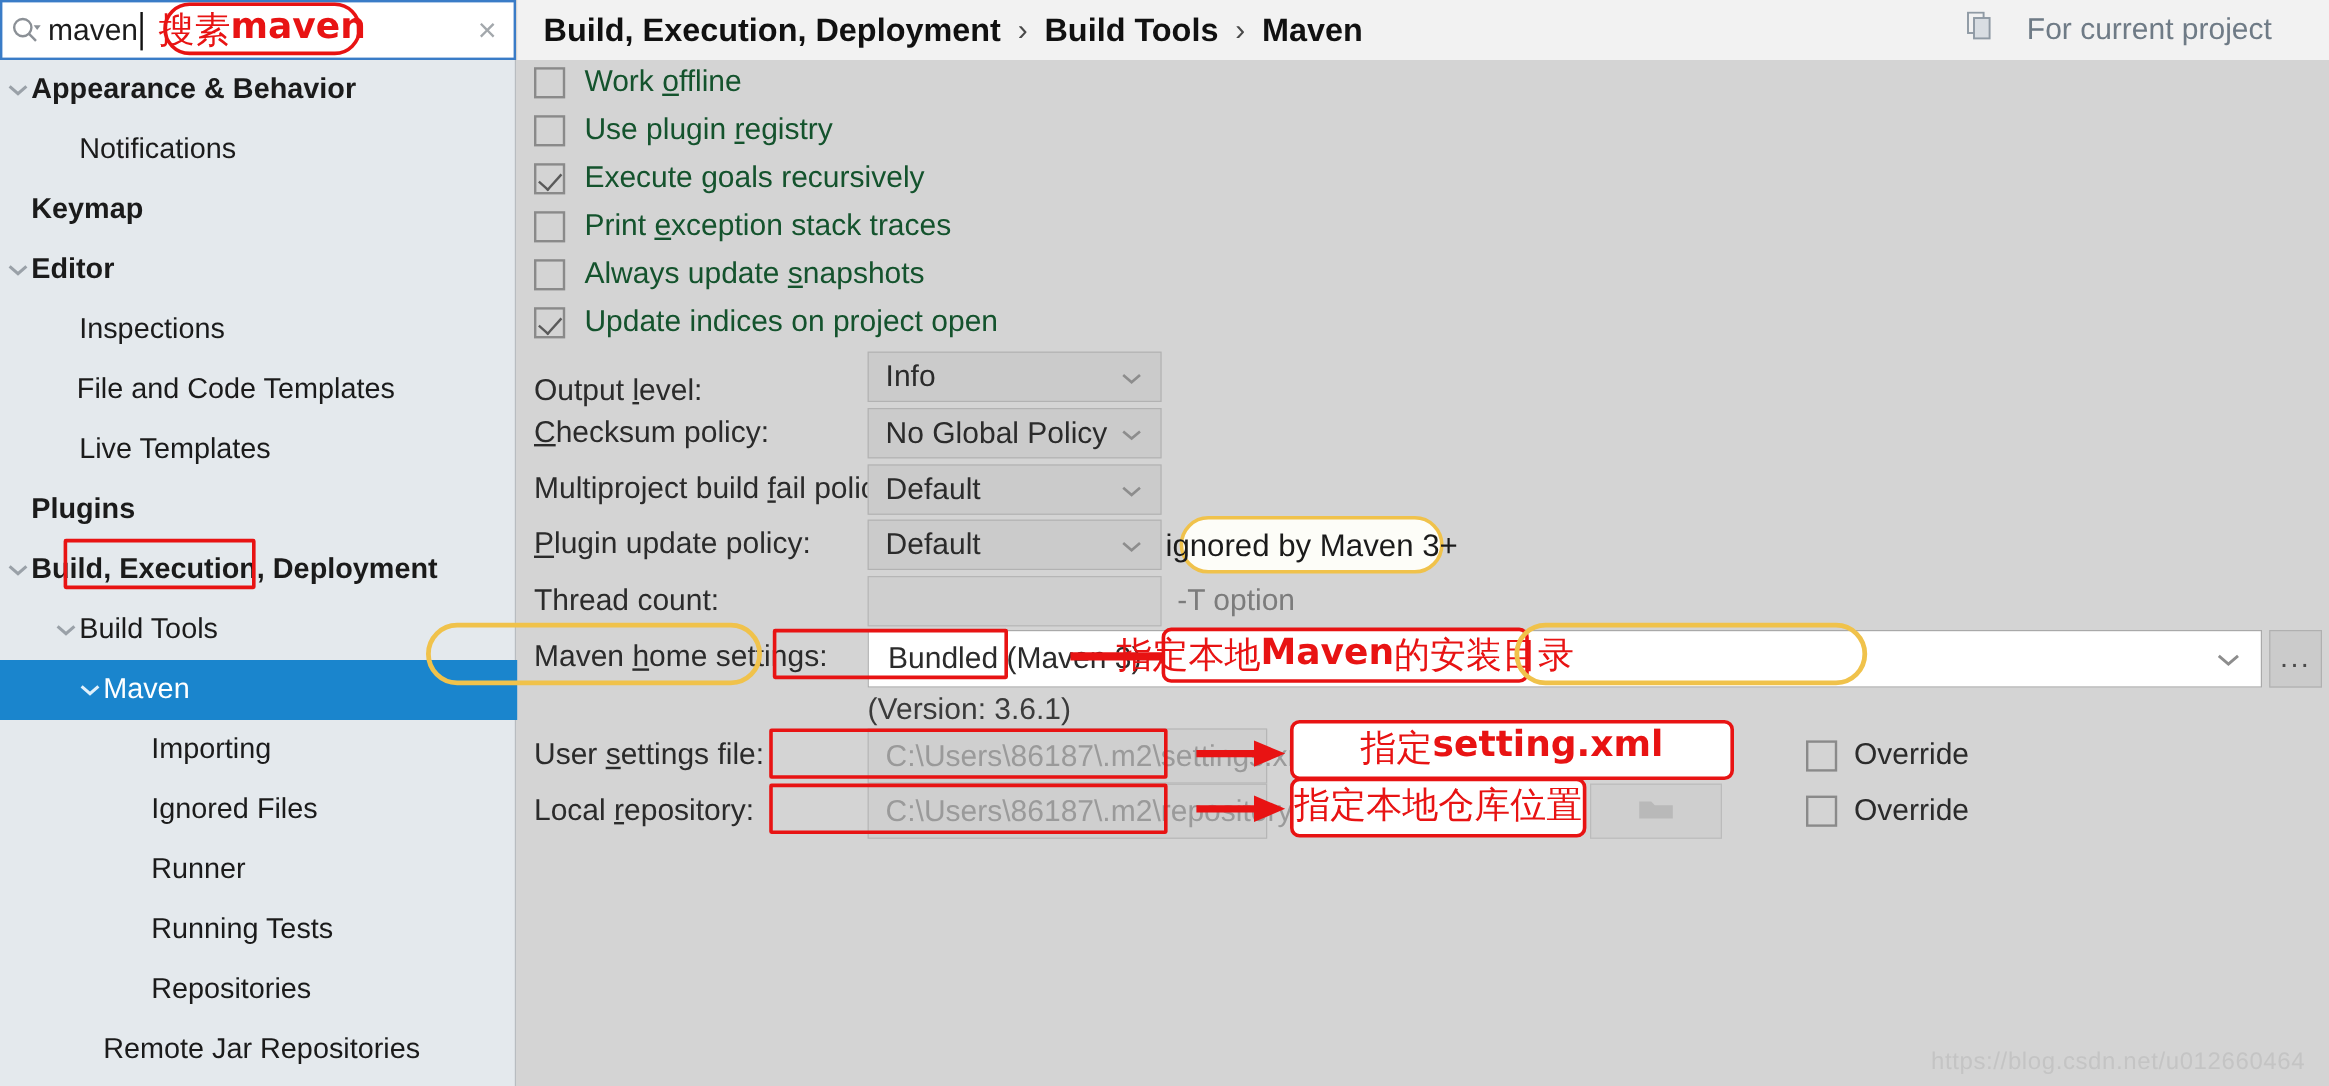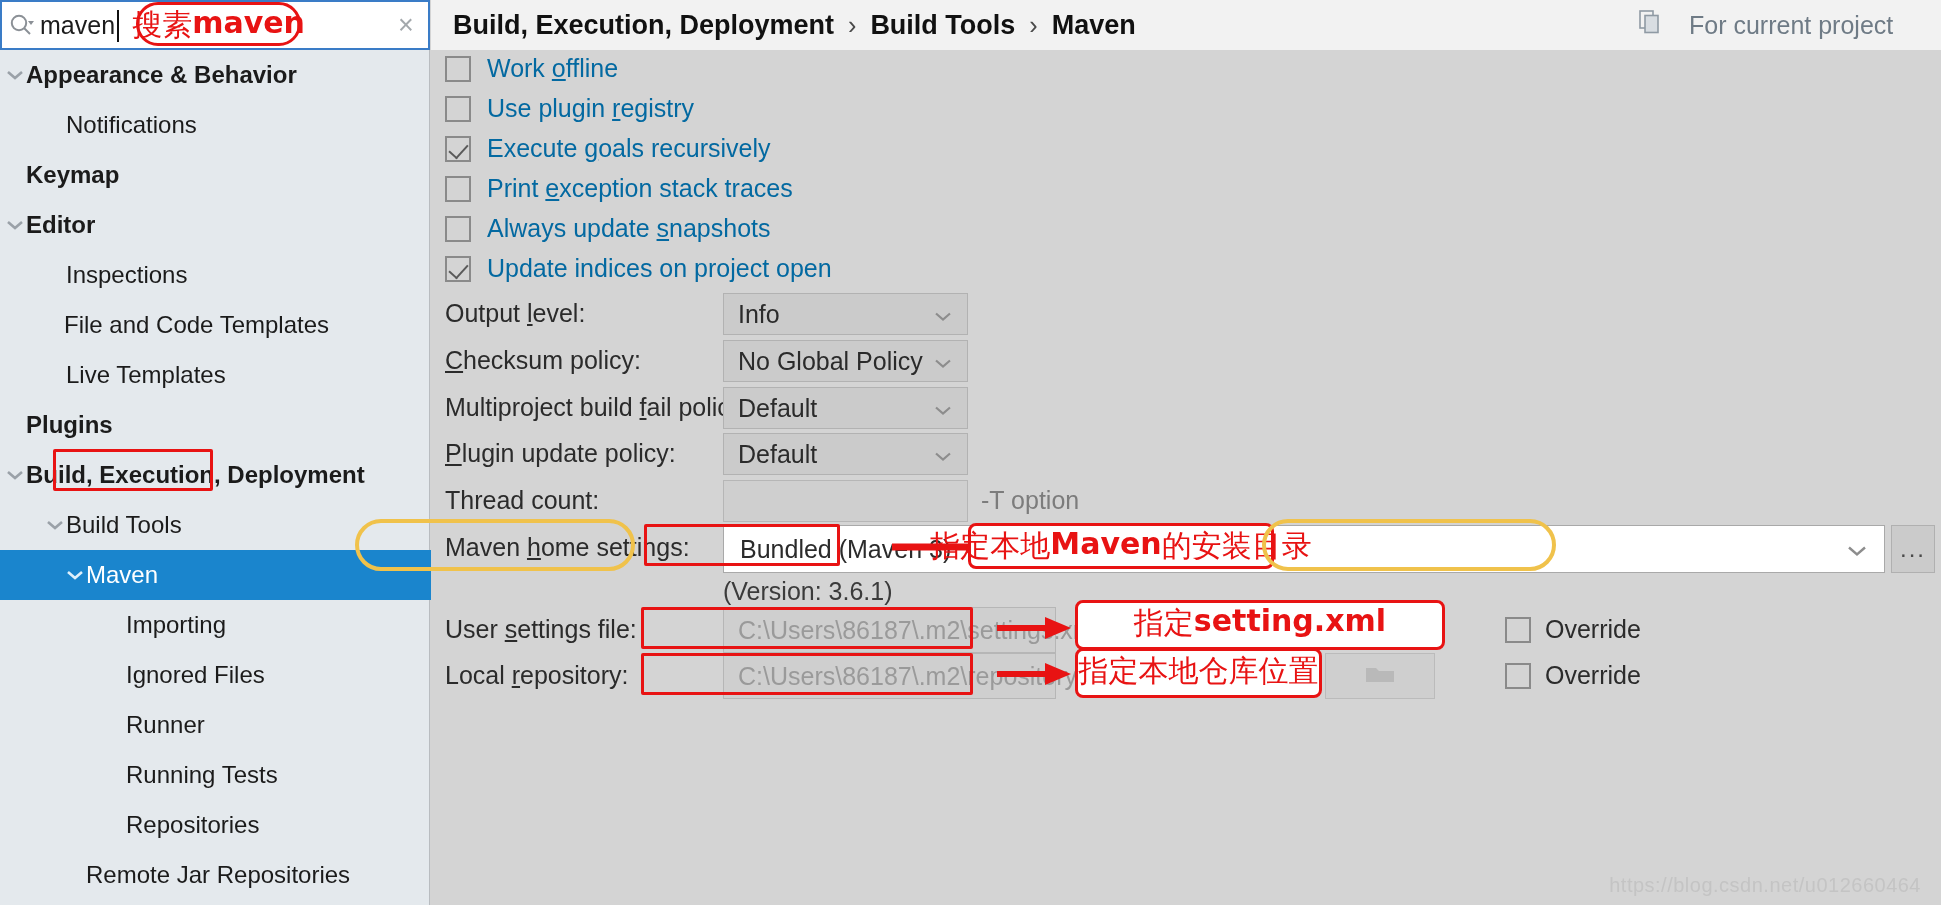--- a/index.html
+++ b/index.html
@@ -74,21 +74,21 @@
   .forproj {
     position: absolute; left: 1208px; top: 50%; transform: translateY(-50%);
     display: flex; align-items: center; gap: 28px;
     font-size: 25px; color: #6f7b86; white-space: nowrap;
   }
 
   .panel { position: absolute; left: 0; top: 50px; right: 0; bottom: 0; }
 
   .cbrow {
     position: absolute; display: flex; align-items: center; gap: 16px;
-    font-size: 25px; color: #0369a1; white-space: nowrap;
+    font-size: 25px; color: #14532d; white-space: nowrap;
   }
   .cbox {
     width: 26px; height: 26px; border: 2px solid #8a8a8a; background: #d4d4d4;
     position: relative; flex: 0 0 auto;
   }
   .cbox.checked::after {
     content: ""; position: absolute; left: 6px; top: 2px;
     width: 9px; height: 16px; border: solid #5a5a5a;
     border-width: 0 2.5px 2.5px 0; transform: rotate(42deg);
   }
@@ -324,21 +324,21 @@
       </div>
       <div class="cbrow" style="left:14px;top:164px;">
         <span class="cbox"></span>
         <span><span>Always update </span><u>s</u><span>napshots</span></span>
       </div>
       <div class="cbrow" style="left:14px;top:204px;">
         <span class="cbox checked"></span>
         <span><span>Update indices on project open</span></span>
       </div>
 
-      <div class="fieldlabel" style="left:14px;top:249px;text-align:right;">
+      <div class="fieldlabel" style="left:14px;top:261px;text-align:right;">
         <span>Output </span><u>l</u><span>evel:</span>
       </div>
       <div class="combo" style="left:292px;top:243px;width:245px;">
         <span>Info</span>
         <span class="arrow">
           <svg width="20" height="12" viewBox="0 0 20 12">
               <polyline points="3,3 10,9 17,3" fill="none" stroke="#8d8d8d" stroke-width="2.2"></polyline>
             </svg>
         </span>
       </div>
@@ -371,20 +371,23 @@
         <u>P</u><span>lugin update policy:</span>
       </div>
       <div class="combo" style="left:292px;top:383px;width:245px;">
         <span>Default</span>
         <span class="arrow">
           <svg width="20" height="12" viewBox="0 0 20 12">
               <polyline points="3,3 10,9 17,3" fill="none" stroke="#8d8d8d" stroke-width="2.2"></polyline>
             </svg>
         </span>
       </div>
+      <div class="pill-tip" style="left:552px;top:380px;width:220px;height:48px;">
+        <span>ignored by Maven 3+</span>
+      </div>
 
       <div class="fieldlabel" style="left:14px;top:436px;">
         <span>Thread count:</span>
       </div>
       <div class="textfield" style="left:292px;top:430px;width:245px;background:#cfcfcf;">
         <span></span>
       </div>
       <div class="hint" style="left:550px;top:436px;">-T option</div>
 
       <div class="fieldlabel" style="left:14px;top:483px;">

